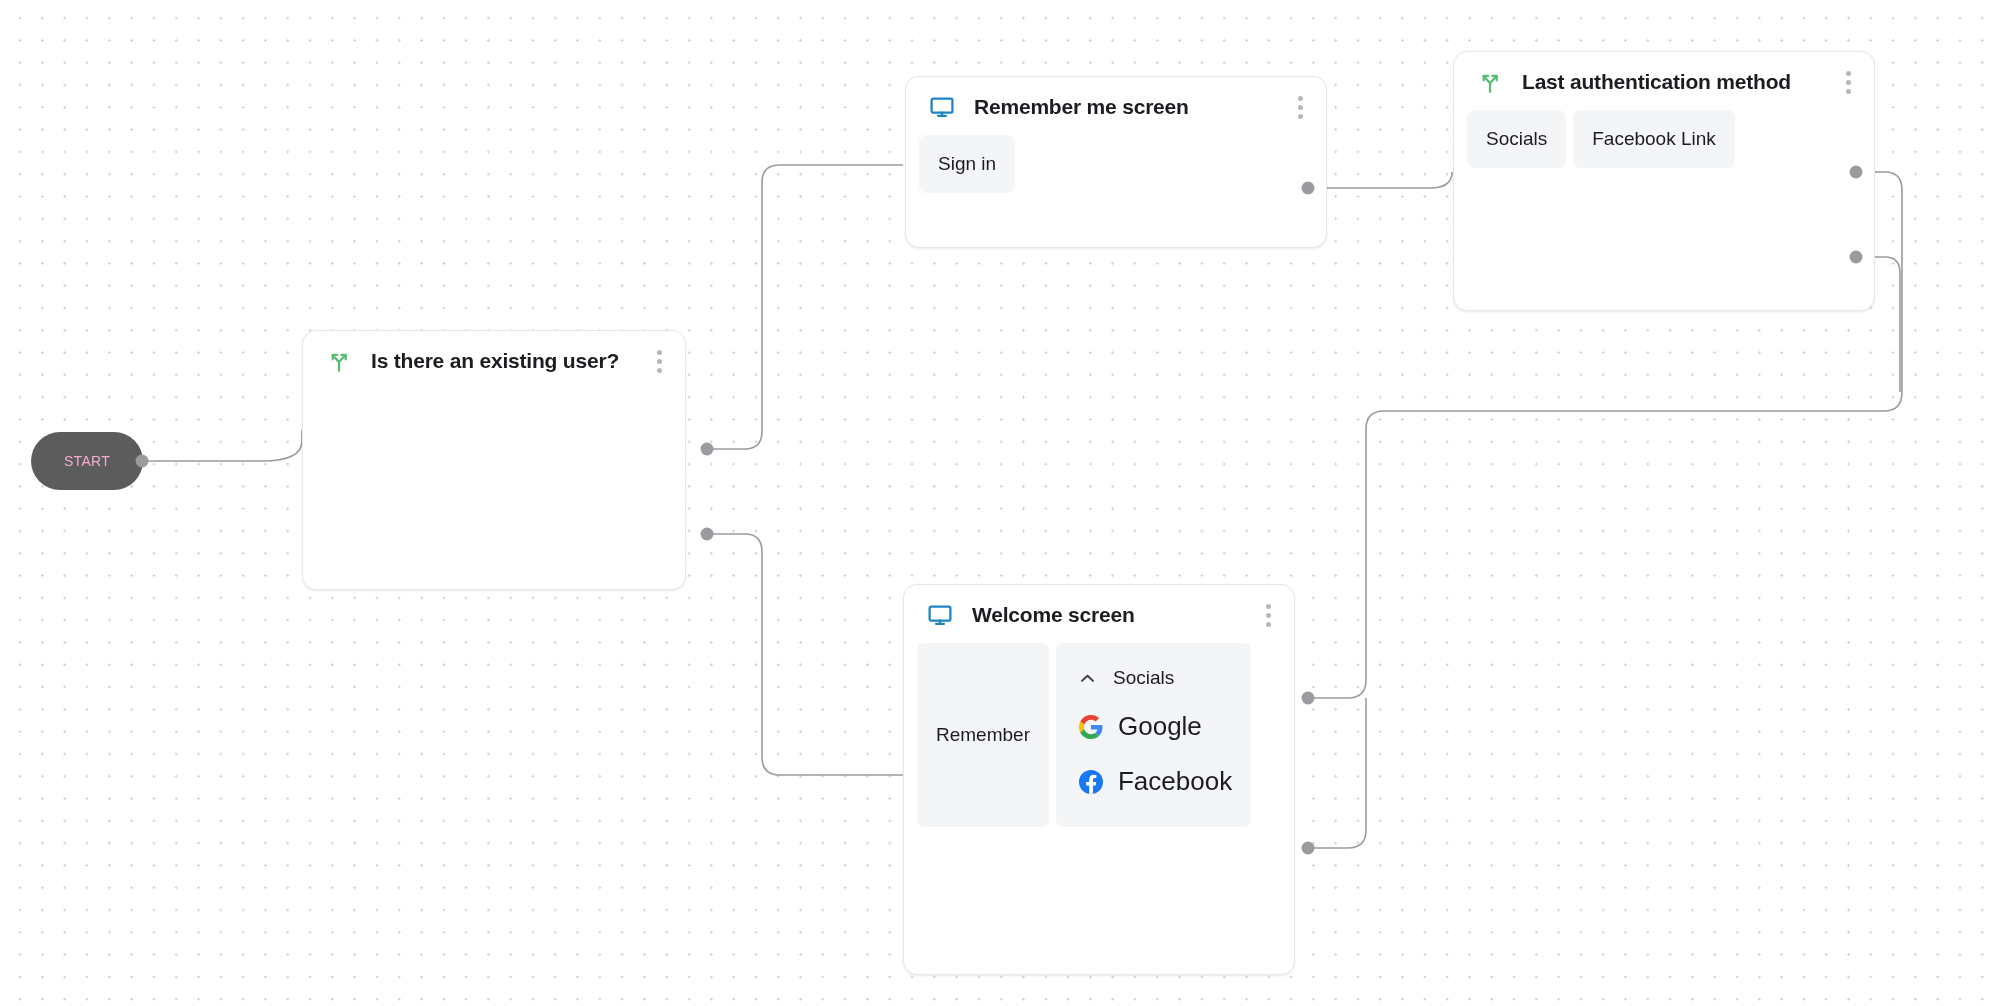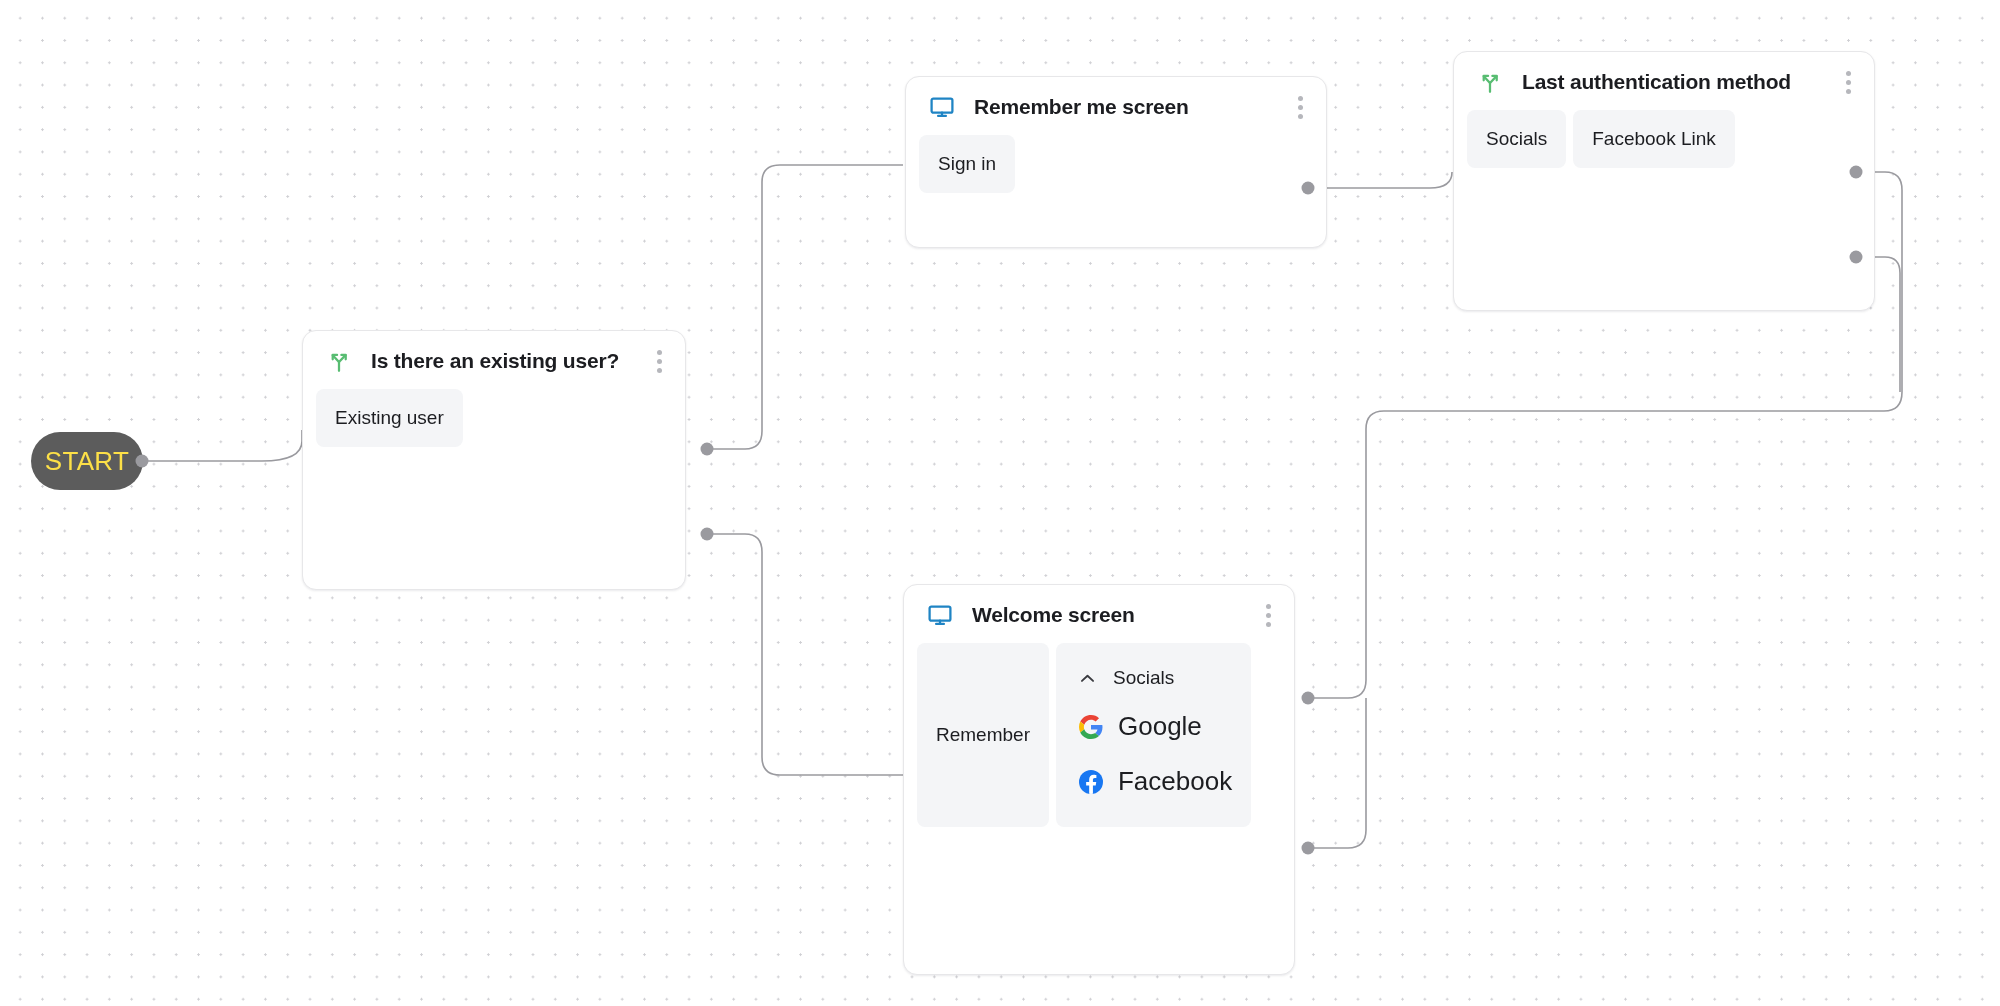--- a/index.html
+++ b/index.html
@@ -16,23 +16,23 @@
     background-image:radial-gradient(circle, #d0d0d4 1.05px, rgba(255,255,255,0) 1.15px);
     background-size:22.3px 22.3px;
     background-position:9px 7px;
   }
   #edge-layer{position:absolute;inset:0;pointer-events:none;}
 
   
   .start-node{
     position:absolute;
     display:flex;align-items:center;justify-content:center;
-    background:#5c5c5c;color:#fde047;
+    background:#5c5c5c;color:#f9a8d4;
     border-radius:40px;
-    font-size:26px;letter-spacing:.3px;
+    font-size:14px;letter-spacing:.3px;
     font-weight:400;
     box-sizing:border-box;
   }
 
   
   .node{
     position:absolute;
     background:#ffffff;
     border:1px solid #e7e7e9;
     border-radius:14px;
@@ -137,23 +137,20 @@
       </svg>
     </span>
     <span class="node-title">Is there an existing user?</span>
     <span class="kebab">
       <i></i>
         <i></i>
         <i></i>
     </span>
   </div>
   <div class="node-body">
-    <div class="row">
-      <span>Existing user</span>
-    </div>
   </div>
 </div>
 <div class="handle" style="left:707px;top:449px;"></div>
 <div class="handle" style="left:707px;top:534px;"></div>
 
 <div class="node" style="left:905px;top:76px;width:422px;height:172px;">
   <div class="node-header">
     <span class="node-icon">
       <svg viewBox="0 0 24 24" width="26" height="26" fill="none" stroke="#1f84c4" stroke-width="2.1" stroke-linecap="round" stroke-linejoin="round">
         <rect x="2.4" y="4.2" width="19.2" height="13" rx="1.6"></rect>

